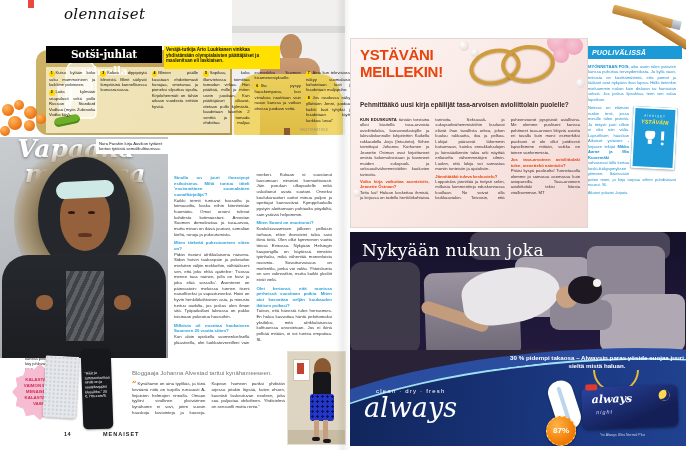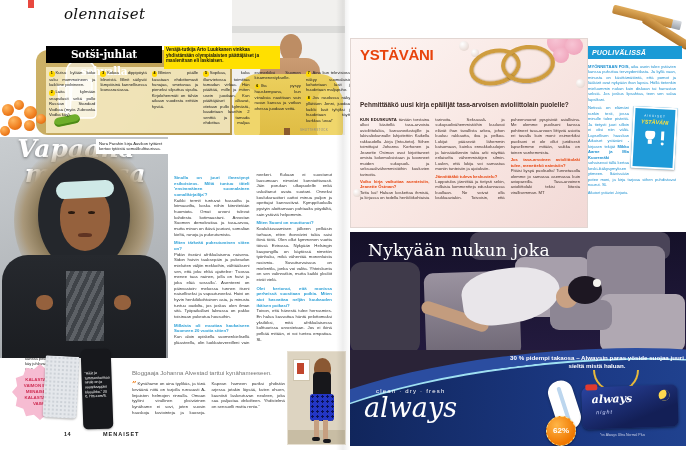--- a/index.html
+++ b/index.html
@@ -129,21 +129,21 @@
   .rail-caption{font:3.5px/1.3 "Liberation Sans",sans-serif;color:#1b8fd0;}
   .page-edge{left:690px;top:0;width:1px;height:232px;background:#d5d5d5;}
 
   
   .ad{left:350px;top:232px;width:340px;height:214px;background:linear-gradient(#151129,#241b40 60%,#1a1430);overflow:hidden;}
   .ad .cushion{position:absolute;border-radius:9px;}
   .wave2{position:absolute;left:-70px;top:120px;width:540px;height:330px;background:#2b4da0;
          border-radius:45% 55% 0 0/18% 22% 0 0;transform:rotate(-7deg);}
   .wave{position:absolute;left:-60px;top:130px;width:540px;height:330px;background:linear-gradient(100deg,#0d1f4e,#1c3a86 55%,#27509f);
         border-radius:45% 55% 0 0/18% 22% 0 0;transform:rotate(-7deg);border-top:2px solid #9fe0f2;}
-  .ad-h1{position:absolute;left:18px;top:8px;font:17px "DejaVu Serif",serif;color:#fff;letter-spacing:.3px;}
+  .ad-h1{position:absolute;left:12px;top:8px;font:17px "DejaVu Serif",serif;color:#fff;letter-spacing:.3px;}
   .ad-h2{position:absolute;left:168px;top:94px;font:17px "DejaVu Serif",serif;color:#fff;}
   .ad-body{position:absolute;left:158px;top:122px;width:178px;text-align:center;
            font:700 6.2px/1.3 "Liberation Sans",sans-serif;color:#fff;}
   .ad-tag{position:absolute;left:26px;top:156px;font:6px "Liberation Sans",sans-serif;color:#fff;letter-spacing:1.2px;}
   .ad-brand{position:absolute;left:14px;top:160px;font:italic 27px "DejaVu Serif",serif;color:#fff;}
   .pad{position:absolute;left:202px;top:148px;width:25px;height:50px;background:#fff;border-radius:12px;transform:rotate(-18deg);
        box-shadow:0 1px 3px rgba(0,0,0,.4);}
   .pad:after{content:"";position:absolute;left:10px;top:6px;width:4px;height:38px;border-radius:3px;background:#bcd6ee;}
   .laurel{position:absolute;left:243px;top:138px;width:42px;height:20px;border:2px solid #e8b93c;border-top:none;
           border-radius:0 0 40px 40px;}
@@ -287,20 +287,21 @@
     <div class="pearl" style="left:120px;top:10px;width:8px;height:8px;"></div>
     <div class="pearl" style="left:225px;top:40px;width:9px;height:9px;"></div>
     <div class="pearl" style="left:2px;top:150px;width:8px;height:8px;"></div>
     <div class="flower" style="left:196px;top:-8px;width:22px;height:22px;"></div>
     <div class="flower" style="left:214px;top:-2px;width:18px;height:18px;"></div>
     <div class="flower" style="left:202px;top:8px;width:16px;height:16px;"></div>
     <div class="ring" style="left:118px;top:10px;width:44px;height:28px;transform:rotate(-14deg);"></div>
     <div class="ring" style="left:150px;top:6px;width:46px;height:30px;transform:rotate(-6deg);"></div>
     <div class="hk-title">
       <span>YSTÄVÄNI</span><br>
+      <span>MEILLEKIN!</span>
     </div>
     <div class="hk-stand">Pehmittääkö uusi kirja epäilijät tasa-arvoisen avioliittolain puolelle?</div>
     <div class="hk-cols">
       <p class="a"><b>KUN EDUSKUNTA</b><span> tänään torstaina alkoi käsitellä tasa-arvoista avioliittolakia, kansanedustajille ja lakivaliokunnalle lahjoitettiin Kaikella rakkaudella -kirja (Into-tieto). Siihen toimittajat Johanna Korhonen ja Jeanette Östman ovat kirjoittaneet omista kokemuksistaan ja koonneet muiden sukupuoli- ja seksuaalivähemmistöihin kuuluvien tarinoita.</span></p>
       <p class="hk-q">Voiko kirja vaikuttaa asenteisiin, Jeanette Östman?</p>
       <p class="a">Totta kai! Haluan koskettaa ihmisiä, ja kirjassa on todella henkilökohtaisia tarinoita. Seksuaali- ja sukupuolivähemmistöihin kuuluvat elävät ihan tavallista arkea, johon kuuluu rakkautta, iloa ja pelkoa. Lukijat pääsevät lähemmin katsomaan, kuinka ennakkoluulojen ja lainsäädännön takia arki näyttää erilaiselta vähemmistöjen silmin. Luulen, että lukija voi samastua moniin tunteisiin ja ajatuksiin.</p>
       <p class="hk-q">Jännittääkö tuleva keskustelu?</p>
       <p class="a">Lopputulos jännittää ja tietysti sekin, millaisia kommentteja eduskunnassa kuullaan. Ne voivat olla loukkaaviakin. Toivoisin, että puheenvuorot pysyisivät asiallisina. Me olemme puolisoni kanssa pohtineet tasa-arvoon liittyviä asioita eri tavalla kuin moni: esimerkiksi puolisoni ei ole ollut juridisesti lapsellemme mitään, vaikka on toinen vanhemmista.</p>
       <p class="hk-q">Jos tasa-arvoinen avioliittolaki tulee, menettekö naimisiin?</p>
       <p class="a">Pitäisi kysyä puolisolta! Tunnetasolla olemme jo samassa asemassa kuin aviopareilla. Tasa-arvoinen avioliittolaki tekisi liitosta virallisemman. MT</p>
@@ -350,17 +351,17 @@
     <div class="ad-tag">clean · dry · fresh</div>
     <div class="ad-brand">always</div>
     <div class="laurel"></div>
     <div class="pad"></div>
     <div class="pack">
       <div class="pack-tab"></div>
       <div class="pack-brand">always</div>
       <div class="pack-variant">night</div>
       <div class="moon"></div>
     </div>
-    <div class="badge30">62%</div>
+    <div class="badge30">87%</div>
     <div class="ad-disc">*vs Always Ultra Normal Plus</div>
   </div>
 
 </div>
 
 </body></html>

